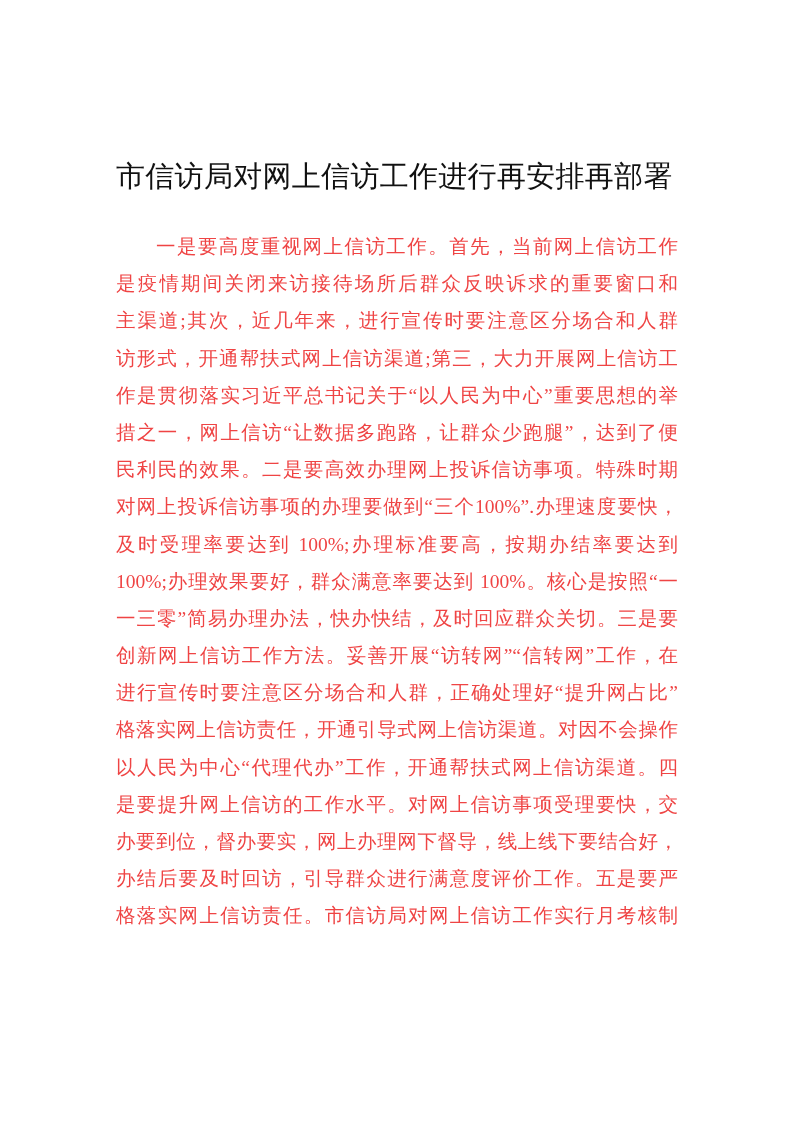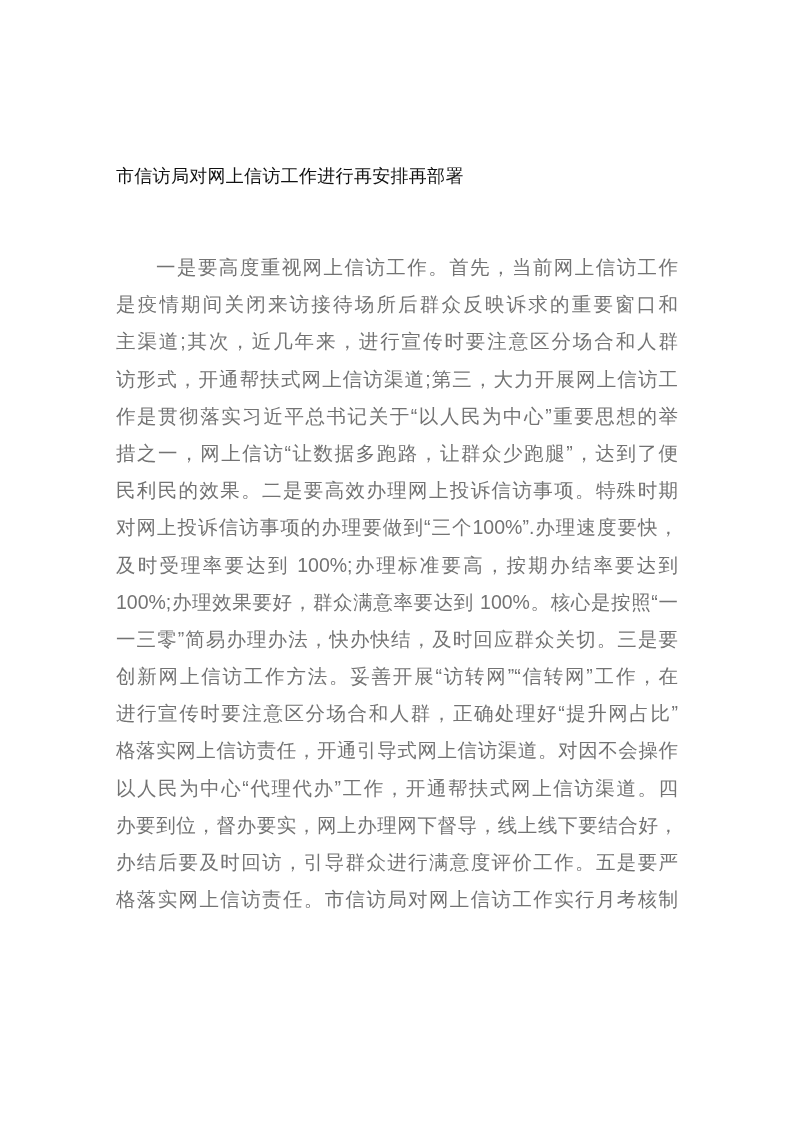--- a/index.html
+++ b/index.html
@@ -1,27 +1,27 @@
 <!DOCTYPE html>
 <html><head>
 <meta charset="utf-8">
 <style>
   html, body { margin: 0; padding: 0; background: #ffffff; }
   body { width: 793px; height: 1122px; position: relative; overflow: hidden; }
   .page { position: absolute; left: 0; top: 0; width: 793px; height: 1122px; background: #fff; }
   .title {
     position: absolute; left: 116px; top: 156px; width: 580px;
     font-family: "DejaVu Serif", "Liberation Serif", serif;
-    font-size: 18px; line-height: 40px; color: #111; white-space: nowrap;
+    font-size: 29px; line-height: 40px; color: #111; white-space: nowrap;
     letter-spacing: 0.3px;
   }
   .body {
-    position: absolute; left: 116px; top: 249px; width: 562px;
-    font-family: Liberation Sans, sans-serif;
-    font-size: 19.5px; color: #737373;
+    position: absolute; left: 116px; top: 228px; width: 562px;
+    font-family: Liberation Serif, serif;
+    font-size: 19.5px; color: #ef4444;
   }
   .line {
     height: 37.2px; line-height: 37.2px; white-space: nowrap;
     text-align: justify; text-align-last: justify;
   }
   .line.indent { padding-left: 40px; }
 </style>
 </head>
 <body>
 
@@ -36,17 +36,18 @@
     <div class="line">措之一，网上信访“让数据多跑路，让群众少跑腿”，达到了便</div>
     <div class="line">民利民的效果。二是要高效办理网上投诉信访事项。特殊时期</div>
     <div class="line">对网上投诉信访事项的办理要做到“三个100%”.办理速度要快，</div>
     <div class="line">及时受理率要达到 100%;办理标准要高，按期办结率要达到</div>
     <div class="line">100%;办理效果要好，群众满意率要达到 100%。核心是按照“一</div>
     <div class="line">一三零”简易办理办法，快办快结，及时回应群众关切。三是要</div>
     <div class="line">创新网上信访工作方法。妥善开展“访转网”“信转网”工作，在</div>
     <div class="line">进行宣传时要注意区分场合和人群，正确处理好“提升网占比”</div>
     <div class="line">格落实网上信访责任，开通引导式网上信访渠道。对因不会操作</div>
     <div class="line">以人民为中心“代理代办”工作，开通帮扶式网上信访渠道。四</div>
+    <div class="line">是要提升网上信访的工作水平。对网上信访事项受理要快，交</div>
     <div class="line">办要到位，督办要实，网上办理网下督导，线上线下要结合好，</div>
     <div class="line">办结后要及时回访，引导群众进行满意度评价工作。五是要严</div>
     <div class="line">格落实网上信访责任。市信访局对网上信访工作实行月考核制</div>
   </div>
 </div>
 
 </body></html>

